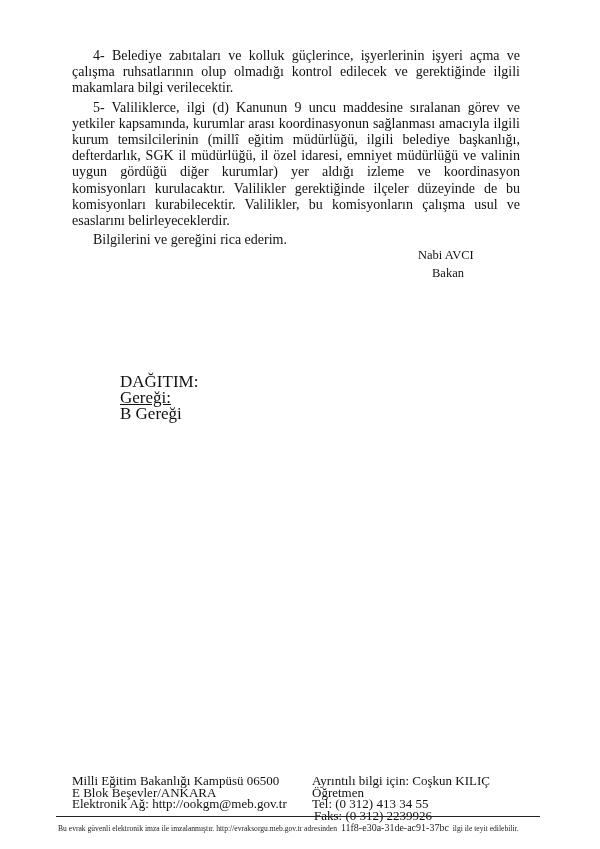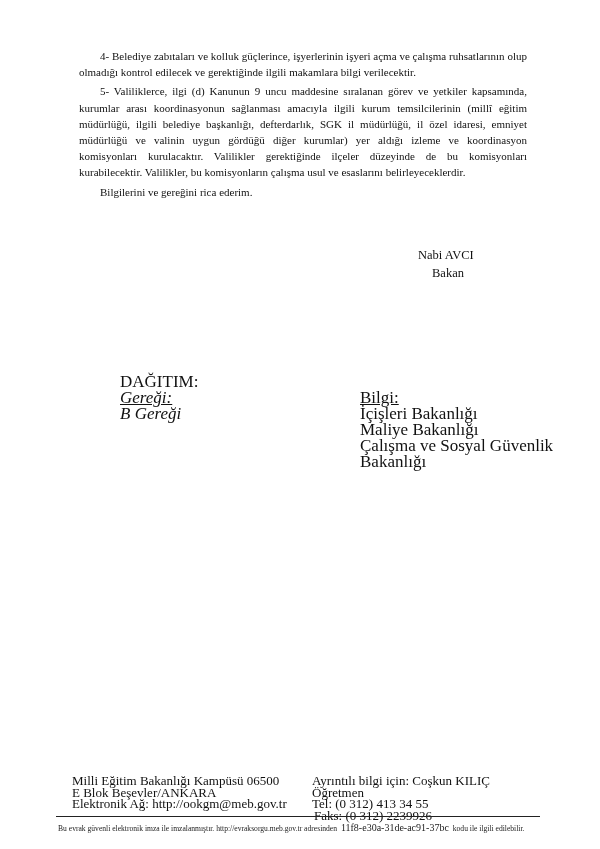--- a/index.html
+++ b/index.html
@@ -11,24 +11,24 @@
       width: 600px;
       height: 849px;
       position: relative;
       overflow: hidden;
       font-family: "Liberation Serif", "DejaVu Serif", serif;
       color: #111111;
     }
     .page { position: absolute; inset: 0; }
     .body-text {
       position: absolute;
-      left: 79px;
+      left: 72px;
       top: 48px;
       width: 448px;
-      font-size: 11px;
+      font-size: 14px;
       line-height: 16.2px;
     }
     .para {
       margin: 0 0 3px 0;
       text-align: justify;
       text-indent: 21px;
     }
     .signature {
       position: absolute;
       left: 418px;
@@ -41,21 +41,21 @@
       position: absolute;
       left: 72px;
       top: 374px;
       width: 460px;
       font-size: 17px;
       line-height: 16px;
       margin-left: 48px;
     }
     .dist-heading { margin: 0; }
     .dist-cols { display: flex; }
-    .dist-col-left { width: 240px; font-style: italic; }
+    .dist-col-left { width: 240px; }
     .dist-col-right { flex: 1; }
     .underline { text-decoration: underline; }
     .contact {
       position: absolute;
       top: 775px;
       left: 72px;
       width: 460px;
       font-size: 13px;
       line-height: 11.5px;
       display: flex;
@@ -100,26 +100,20 @@
     <div class="title">Bakan</div>
   </div>
 
   <div class="distribution">
     <div class="dist-heading">DAĞITIM:</div>
     <div class="dist-cols">
       <div class="dist-col-left">
         <div class="underline">Gereği:</div>
         <div>B Gereği</div>
       </div>
-      <div class="dist-col-right">
-        <div class="underline">Bilgi:</div>
-        <div>İçişleri Bakanlığı</div>
-        <div>Maliye Bakanlığı</div>
-        <div>Çalışma ve Sosyal Güvenlik Bakanlığı</div>
-      </div>
     </div>
   </div>
 
   <div class="contact">
     <div class="contact-left">
       <div>Milli Eğitim Bakanlığı Kampüsü 06500</div>
       <div>E Blok Beşevler/ANKARA</div>
       <div>Elektronik Ağ: http://ookgm@meb.gov.tr</div>
     </div>
     <div class="contact-right">
@@ -127,16 +121,16 @@
       <div>Tel: (0 312) 413 34 55</div>
       <div class="fax">Faks: (0 312) 2239926</div>
     </div>
   </div>
 
   <div class="rule"></div>
 
   <div class="verify">
     <span>Bu evrak güvenli elektronik imza ile imzalanmıştır. http://evraksorgu.meb.gov.tr adresinden</span>
     <span class="code">11f8-e30a-31de-ac91-37bc</span>
-    <span>kodu ile ilgili edilebilir.</span>
+    <span>ilgi ile teyit edilebilir.</span>
   </div>
 
 </div>
 
 </body></html>

